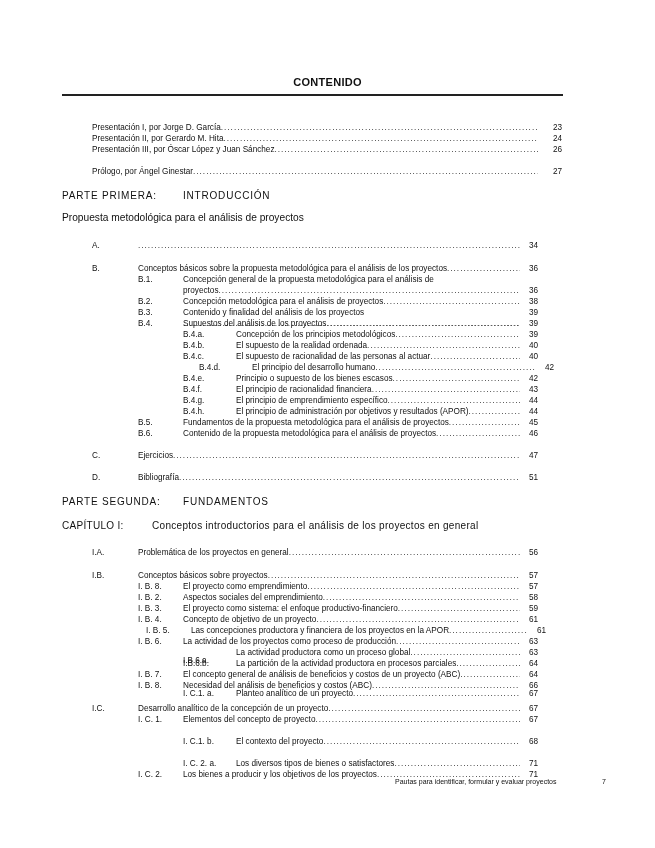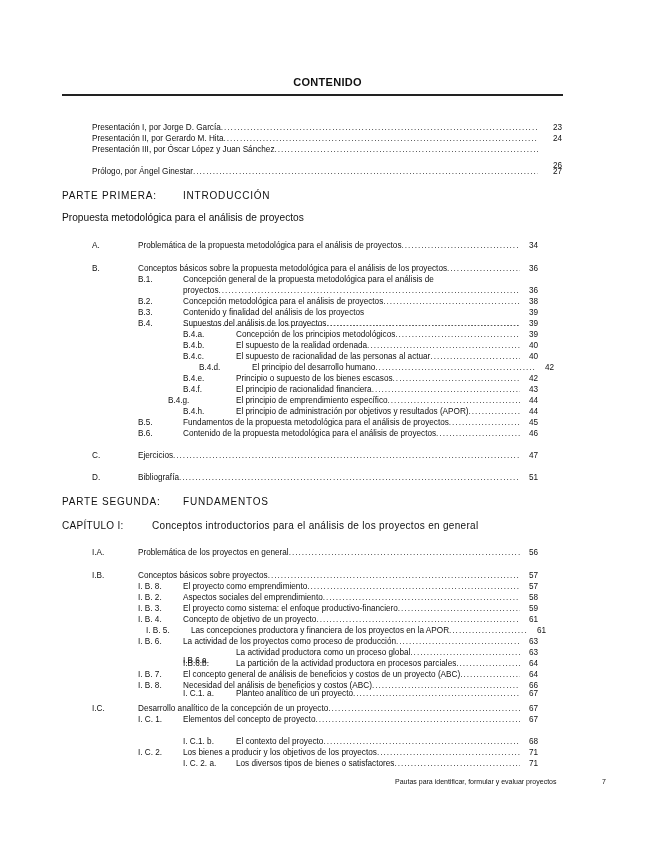--- a/index.html
+++ b/index.html
@@ -42,40 +42,39 @@
       <span class="t">Presentación II, por Gerardo M. Hita</span>
       <span class="dots">............................................................................................................................................................</span>
     </div>
   <span class="pg" style="left:446px;">24</span>
 </div>
 <div class="row" style="top:144px;left:92px;width:470px;">
   <div class="txt" style="left:0;width:446px;">
       <span class="t">Presentación III, por Óscar López y Juan Sánchez</span>
       <span class="dots">............................................................................................................................................................</span>
     </div>
-  <span class="pg" style="left:446px;margin-top:16px;">26</span>
+  <span class="pg" style="left:446px;">26</span>
 </div>
 <div class="row" style="top:166px;left:92px;width:470px;">
   <div class="txt" style="left:0;width:446px;">
       <span class="t">Prólogo, por Ángel Ginestar</span>
       <span class="dots">............................................................................................................................................................</span>
     </div>
   <span class="pg" style="left:446px;">27</span>
 </div>
 
 <div class="part" style="top:190px;left:62px;">
   <span class="k">PARTE PRIMERA:</span>
   <span class="v">INTRODUCCIÓN</span>
 </div>
 <div class="sect" style="top:212px;">Propuesta metodológica para el análisis de proyectos</div>
 
 <div class="row" style="top:240px;left:0;width:655px;">
   <span class="lbl" style="left:92px;">A.</span>
   <div class="txt" style="left:138px;width:382px;">
-      <span class="t">Problemática de la propuesta metodológica para el análisis de proyectos</span>
       <span class="dots">........................................................................................................................</span>
     </div>
   <span class="pg" style="left:514px;">34</span>
 </div>
 
 <div class="row" style="top:263px;left:0;width:655px;">
   <span class="lbl" style="left:92px;">B.</span>
   <div class="txt" style="left:138px;width:382px;">
       <span class="t">Conceptos básicos sobre la propuesta metodológica para el análisis de los proyectos</span>
       <span class="dots">........................................................................................................................</span>
@@ -161,21 +160,21 @@
 </div>
 <div class="row" style="top:384px;left:0;width:655px;">
   <span class="lbl" style="left:183px;">B.4.f.</span>
   <div class="txt" style="left:236px;width:284px;">
       <span class="t">El principio de racionalidad financiera</span>
       <span class="dots">........................................................................................................................</span>
     </div>
   <span class="pg" style="left:514px;">43</span>
 </div>
 <div class="row" style="top:395px;left:0;width:655px;">
-  <span class="lbl" style="left:168px;">B.4.g.</span>
+  <span class="lbl" style="left:183px;">B.4.g.</span>
   <div class="txt" style="left:236px;width:284px;">
       <span class="t">El principio de emprendimiento específico</span>
       <span class="dots">........................................................................................................................</span>
     </div>
   <span class="pg" style="left:514px;">44</span>
 </div>
 <div class="row" style="top:406px;left:0;width:655px;">
   <span class="lbl" style="left:183px;">B.4.h.</span>
   <div class="txt" style="left:236px;width:284px;">
       <span class="t">El principio de administración por objetivos y resultados (APOR)</span>
@@ -346,21 +345,21 @@
   <span class="pg" style="left:514px;">67</span>
 </div>
 <div class="row" style="top:736px;left:0;width:655px;padding-left:45px;">
   <span class="lbl" style="left:183px;">I. C.1. b.</span>
   <div class="txt" style="left:236px;width:284px;">
       <span class="t">El contexto del proyecto</span>
       <span class="dots">..................................................................................................................................................</span>
     </div>
   <span class="pg" style="left:514px;">68</span>
 </div>
-<div class="row" style="top:747px;left:0;width:655px;">
+<div class="row" style="top:769px;left:0;width:655px;">
   <span class="lbl" style="left:138px;">I. C. 2.</span>
   <div class="txt" style="left:183px;width:337px;">
       <span class="t">Los bienes a producir y los objetivos de los proyectos</span>
       <span class="dots">..................................................................................................................................................</span>
     </div>
   <span class="pg" style="left:514px;">71</span>
 </div>
 <div class="row" style="top:758px;left:0;width:655px;">
   <span class="lbl" style="left:183px;">I. C. 2. a.</span>
   <div class="txt" style="left:236px;width:284px;">

